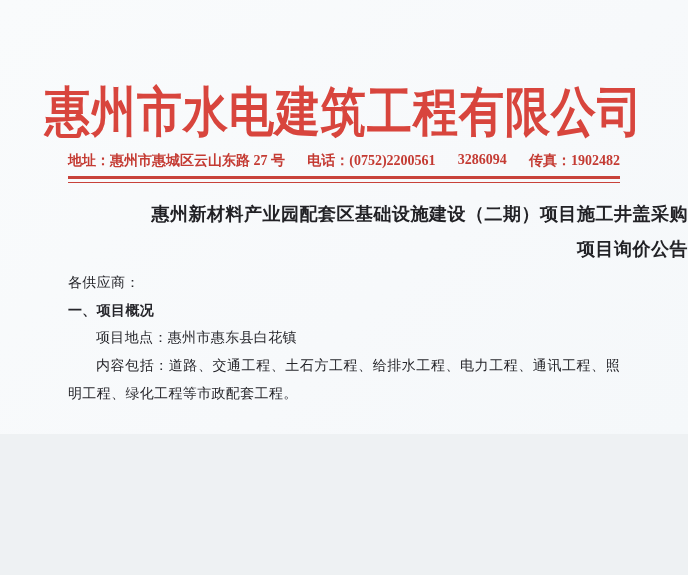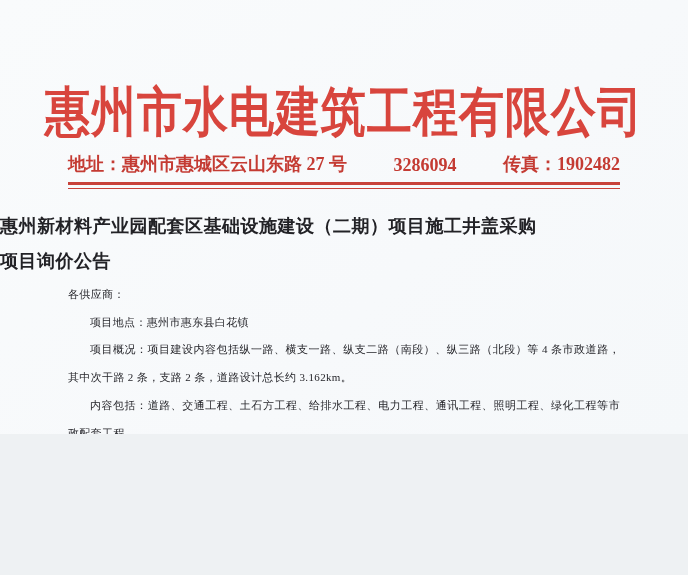--- a/index.html
+++ b/index.html
@@ -24,46 +24,46 @@
     color: #d8453d;
     transform: scaleY(1.18);
     transform-origin: top center;
     white-space: nowrap;
   }
   .contact-line {
     width: 552px;
     margin: 30px auto 0;
     display: flex;
     justify-content: space-between;
-    align-items: flex-end;
-    font-size: 18px;
+    align-items: flex-start;
+    font-size: 14px;
     font-weight: bold;
     color: #c43b33;
     white-space: nowrap;
   }
   .double-rule {
     width: 552px;
     margin: 6px auto 0;
     height: 3px;
     border-top: 3.5px solid #c8423a;
     border-bottom: 1.5px solid #c8423a;
   }
   .doc-title {
-    margin-top: 20px;
-    text-align: left;
+    margin-top: 14px;
+    text-align: right;
     font-weight: bold;
     font-size: 18px;
     line-height: 35px;
     letter-spacing: 0.5px;
     color: #222226;
   }
   .content {
     width: 552px;
     margin: 2px auto 0;
-    font-size: 11px;
+    font-size: 14px;
     line-height: 27.8px;
     letter-spacing: 0.35px;
     text-align: justify;
   }
   .content p { margin: 0; }
   .indent { text-indent: 2em; }
   .section-heading { font-weight: bold; }
   .seal {
     position: absolute;
     left: 560px;
@@ -82,35 +82,36 @@
 </style>
 </head>
 <body>
 
 <div class="page">
 
   <h1 class="company-name">惠州市水电建筑工程有限公司</h1>
 
   <div class="contact-line">
     <span>地址：惠州市惠城区云山东路 27 号</span>
+    <span>电话：(0752)2200561</span>
     <span>3286094</span>
     <span>传真：1902482</span>
   </div>
 
   <div class="double-rule"></div>
 
   <div class="doc-title">
     <div>惠州新材料产业园配套区基础设施建设（二期）项目施工井盖采购</div>
     <div>项目询价公告</div>
   </div>
 
   <div class="content">
     <p class="salutation">各供应商：</p>
+    <p class="section-heading">一、项目概况</p>
     <p class="indent">项目地点：惠州市惠东县白花镇</p>
-    <p class="indent">项目概况：项目建设内容包括纵一路、横支一路、纵支二路（南段）、纵三路（北段）等 4 条市政道路，其中次干路 2 条，支路 2 条，道路设计总长约 3.162km。</p>
     <p class="indent">内容包括：道路、交通工程、土石方工程、给排水工程、电力工程、通讯工程、照明工程、绿化工程等市政配套工程。</p>
   </div>
 
   <svg class="seal" viewBox="0 0 260 260" xmlns="http://www.w3.org/2000/svg">
 
     <circle cx="139" cy="143" r="93" fill="none" stroke="#e25544" stroke-width="4" opacity="0.9"></circle>
 
     <g transform="translate(139,143) rotate(-48)">
       <path d="M0,-50 L11.17,-15.37 L47.55,-15.45 L18.07,5.87 L29.39,40.45 L0,19 L-29.39,40.45 L-18.07,5.87 L-47.55,-15.45 L-11.17,-15.37 Z" fill="#e25544" opacity="0.88"></path>
     </g>

